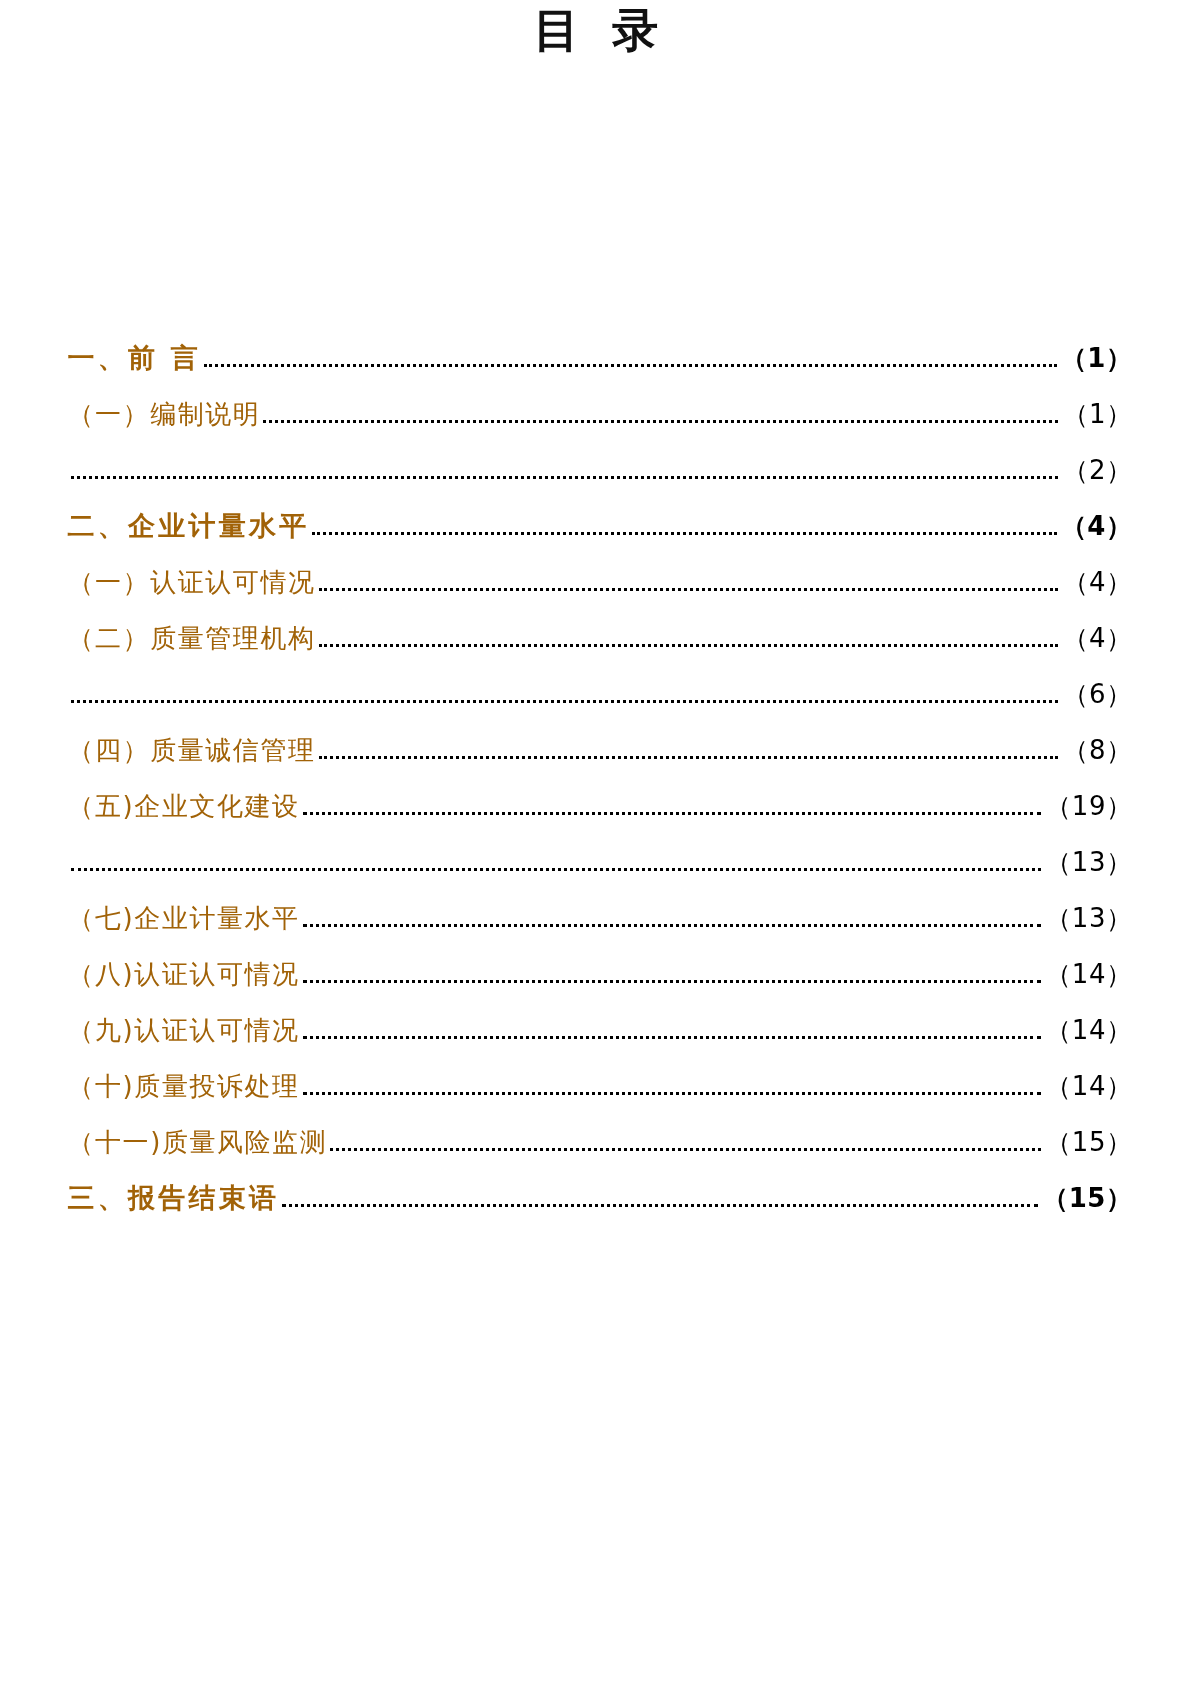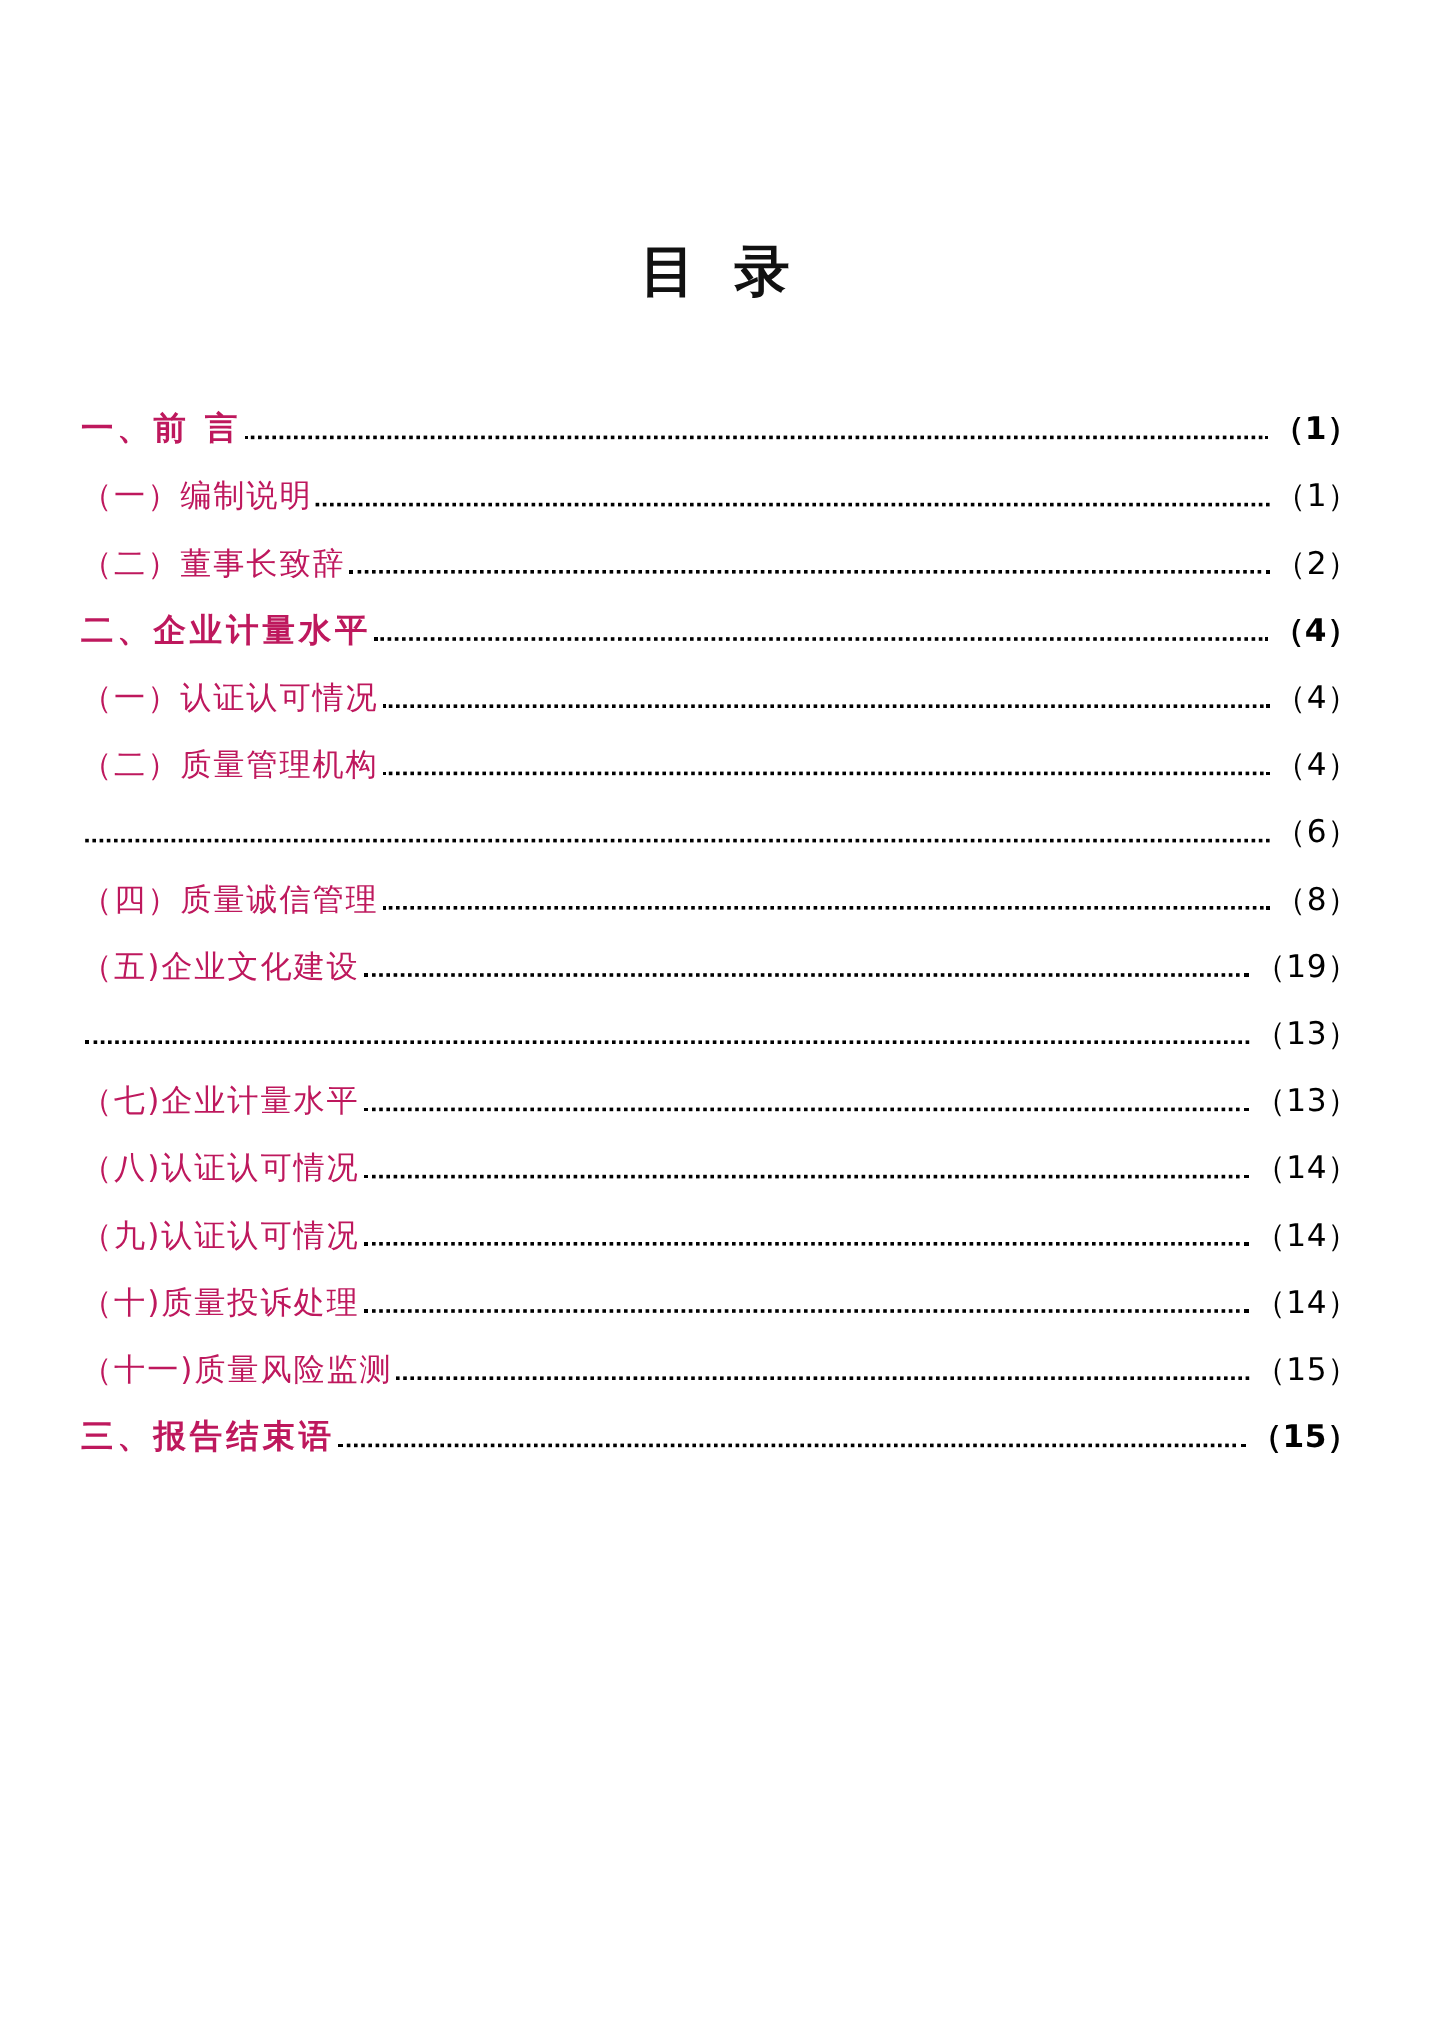--- a/index.html
+++ b/index.html
@@ -17,21 +17,20 @@
     color: #000000;
     box-sizing: border-box;
     overflow: hidden;
   }
   .toc-title {
     text-align: center;
     font-size: 46px;
     font-weight: 700;
     letter-spacing: 0.18em;
     margin: 0;
-    padding-top: 196px;
     color: #111;
     font-family: "DejaVu Serif", "Liberation Serif", serif;
   }
   .toc-list {
     margin: 0;
     padding: 0;
     list-style: none;
     position: absolute;
     left: 0;
     right: 0;
@@ -43,21 +42,21 @@
     width: 1065px;
     margin: 0 auto;
     padding: 0;
     height: 56px;
   }
   .toc-entry .label {
     white-space: nowrap;
     font-size: 26px;
     line-height: 56px;
     letter-spacing: 0.06em;
-    color: #be185d;
+    color: #a16207;
     text-align: center;
   }
   .toc-entry.level1 .label {
     font-weight: 700;
     letter-spacing: 0.12em;
     font-size: 27px;
   }
   .toc-entry .leader {
     flex: 1 1 auto;
     border-bottom: 3px dotted #000;
@@ -89,21 +88,20 @@
         <span class="label">一、前  言</span>
         <span class="leader"></span>
         <span class="pageno">（1）</span>
       </li>
       <li class="toc-entry level2">
         <span class="label">（一）编制说明</span>
         <span class="leader"></span>
         <span class="pageno">（1）</span>
       </li>
       <li class="toc-entry level2">
-        <span class="label">（二）董事长致辞</span>
         <span class="leader"></span>
         <span class="pageno">（2）</span>
       </li>
       <li class="toc-entry level1">
         <span class="label">二、企业计量水平</span>
         <span class="leader"></span>
         <span class="pageno">（4）</span>
       </li>
       <li class="toc-entry level2">
         <span class="label">（一）认证认可情况</span>

